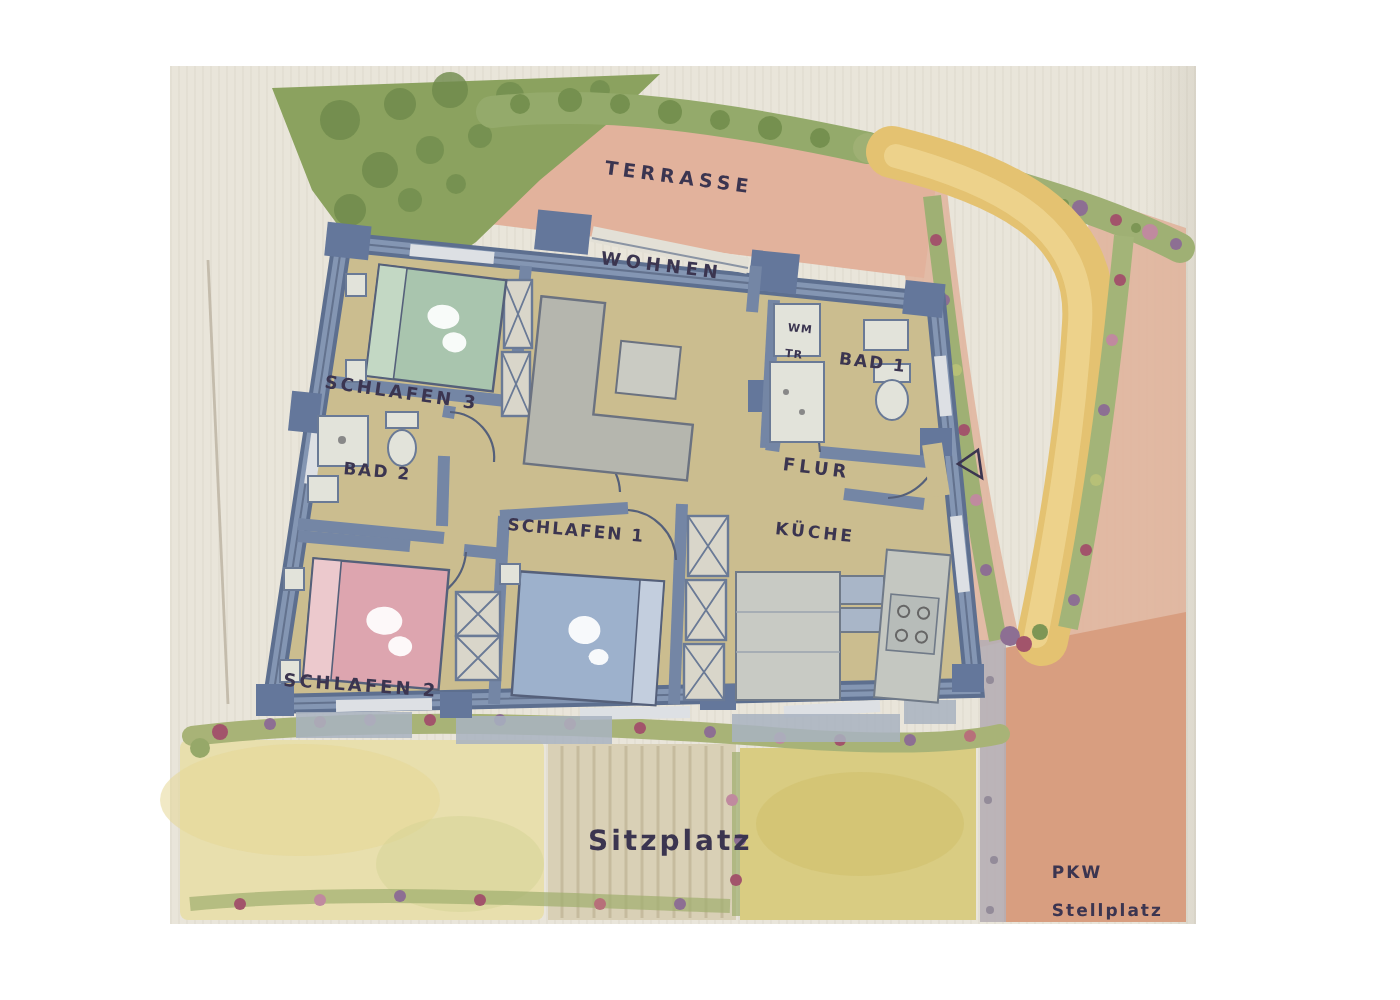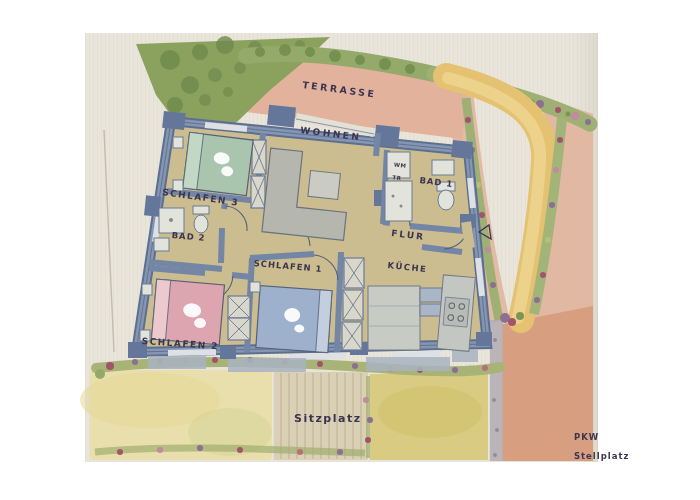--- a/index.html
+++ b/index.html
@@ -324,17 +324,17 @@
 <div class="lbl" style="left:172px;top:231px;font-size:8.5px;letter-spacing:1px;transform:rotate(5deg);">BAD 2</div>
 <div class="lbl" style="left:142px;top:336px;font-size:9px;letter-spacing:1.5px;transform:rotate(4deg);">SCHLAFEN 2</div>
 <div class="lbl" style="left:254px;top:259px;font-size:8.5px;letter-spacing:1px;transform:rotate(5deg);">SCHLAFEN 1</div>
 <div class="lbl" style="left:420px;top:176px;font-size:8.5px;letter-spacing:1px;transform:rotate(7deg);">BAD 1</div>
 <div class="lbl" style="left:392px;top:228px;font-size:9px;letter-spacing:2px;transform:rotate(7deg);">FLUR</div>
 <div class="lbl" style="left:388px;top:261px;font-size:8.5px;letter-spacing:1.5px;transform:rotate(6deg);">KÜCHE</div>
 <div class="lbl" style="left:390px;top:155px;font-size:5.5px;letter-spacing:0.5px;transform:rotate(6deg);">
   <span>WM</span><br>
   <span>TR</span>
 </div>
-<div class="lbl" style="left:294px;top:413px;font-size:11px;letter-spacing:1.5px;">Sitzplatz</div>
-<div class="lbl" style="left:518px;top:423px;font-size:8.5px;letter-spacing:1px;margin-left:48px;">
+<div class="lbl" style="left:294px;top:413px;font-size:14px;letter-spacing:1.5px;">Sitzplatz</div>
+<div class="lbl" style="left:518px;top:423px;font-size:8.5px;letter-spacing:1px;">
   <span>PKW</span><br>
   <span>Stellplatz</span>
 </div>
 
 </body></html>

